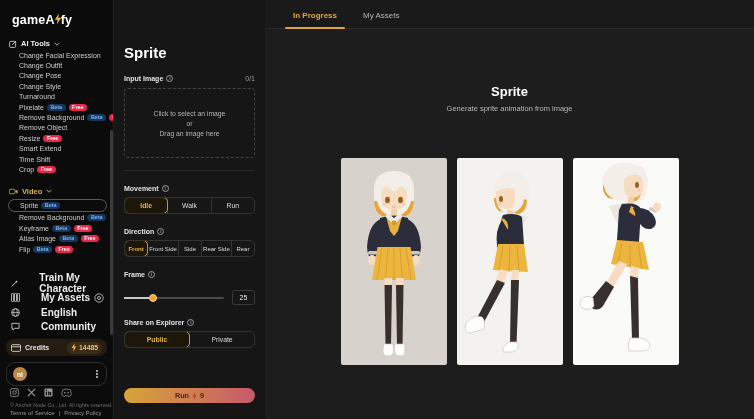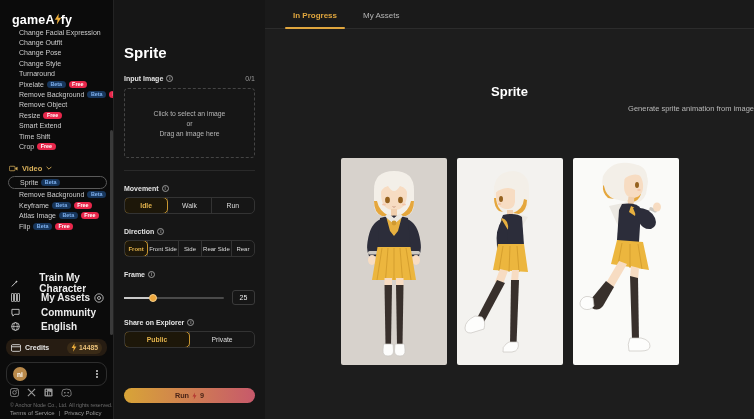--- a/index.html
+++ b/index.html
@@ -80,41 +80,51 @@
 
   
   #main { position:absolute; left:265px; top:0; width:489px; height:419px; background:#1d1d1d; }
   .tabbar { height:29px; border-bottom:1px solid #2c2c2c; display:flex; align-items:flex-end;
             padding-left:18px; gap:6px; background:#1a1a1a; }
   .tab { font-size:8px; color:#b5b5b5; padding:0 10px 8px 10px; position:relative; cursor:pointer; }
   .tab.active { color:#e0a63e; font-weight:bold; }
   .tab.active::after { content:""; position:absolute; left:2px; right:2px; bottom:-1px;
                        height:2px; background:#e0a63e; border-radius:1px; }
   .main-title { text-align:center; margin-top:55px; font-size:13px; font-weight:bold; color:#fff; }
-  .main-sub { text-align:right; margin-top:5px; font-size:7.5px; color:#b8b8b8; }
+  .main-sub { text-align:center; margin-top:5px; font-size:7.5px; color:#b8b8b8; }
   .frames { position:absolute; left:50%; top:158px; transform:translateX(-50%); display:flex; gap:10px; }
   .frame-card { width:106px; height:207px; border-radius:2px; overflow:hidden; cursor:pointer; }
   .frame-card.f1 { background:#d7d2cc; }
   .frame-card.f2 { background:#f3f2ef; }
   .frame-card.f3 { background:#fafaf8; }
   svg { display:block; }
 </style>
 </head>
 <body>
 
 <div id="sidebar">
   <div class="logo">
     <span>game</span>
       <span>A</span>
       <svg width="8" height="12" viewBox="0 0 10 14">
         <path d="M6 0 L1 8 H4.5 L3.5 14 L9 5.5 H5.5 Z" fill="#f0b03c"></path>
       </svg>
       <span>fy</span>
   </div>
 
+  <div class="sec-head">
+    <svg width="8" height="8" viewBox="0 0 10 10">
+        <rect x="0.7" y="1.7" width="7.6" height="7.6" rx="1.5" fill="none" stroke="#ddd" stroke-width="1"></rect>
+        <path d="M4 6 L8.5 1.5" stroke="#ddd" stroke-width="1.2"></path>
+      </svg>
+    <span>AI Tools</span>
+    <svg width="6" height="4" viewBox="0 0 10 6">
+        <path d="M1 1 L5 5 L9 1" stroke="#bbb" fill="none" stroke-width="1.5"></path>
+      </svg>
+  </div>
   <div class="nav-item">
       <span>Change Facial Expression</span>
     </div>
   <div class="nav-item">
       <span>Change Outfit</span>
     </div>
   <div class="nav-item">
       <span>Change Pose</span>
     </div>
   <div class="nav-item">
@@ -202,31 +212,31 @@
       <span>My Assets</span>
       <span class="right-ic">
           <svg width="10" height="10" viewBox="0 0 12 12">
             <circle cx="6" cy="6" r="5" fill="none" stroke="#cfcfcf" stroke-width="1"></circle>
             <circle cx="6" cy="6" r="1.8" fill="none" stroke="#cfcfcf" stroke-width="1"></circle>
           </svg>
         </span>
     </div>
     <div class="foot-item">
       <svg width="9" height="9" viewBox="0 0 10 10">
-          <path d="M1 1.5 H9 V7 H4 L2 9 V7 H1 Z" fill="none" stroke="#ddd" stroke-width="0.9"></path>
-        </svg>
-      <span>Community</span>
-    </div>
-    <div class="foot-item">
-      <svg width="9" height="9" viewBox="0 0 10 10">
           <circle cx="5" cy="5" r="4.3" fill="none" stroke="#ddd" stroke-width="0.9"></circle>
           <ellipse cx="5" cy="5" rx="2" ry="4.3" fill="none" stroke="#ddd" stroke-width="0.7"></ellipse>
           <path d="M0.7 5 H9.3" stroke="#ddd" stroke-width="0.7"></path>
         </svg>
       <span>English</span>
+    </div>
+    <div class="foot-item">
+      <svg width="9" height="9" viewBox="0 0 10 10">
+          <path d="M1 1.5 H9 V7 H4 L2 9 V7 H1 Z" fill="none" stroke="#ddd" stroke-width="0.9"></path>
+        </svg>
+      <span>Community</span>
     </div>
 
     <div class="credits-row">
       <svg width="10" height="8" viewBox="0 0 12 9">
           <rect x="0.5" y="0.5" width="11" height="8" rx="1.5" fill="none" stroke="#e8e8e8" stroke-width="1"></rect>
           <path d="M0.5 3 H11.5" stroke="#e8e8e8" stroke-width="1"></path>
         </svg>
       <span class="lbl">Credits</span>
       <span class="credits-chip">
         <svg width="6" height="9" viewBox="0 0 10 14">

